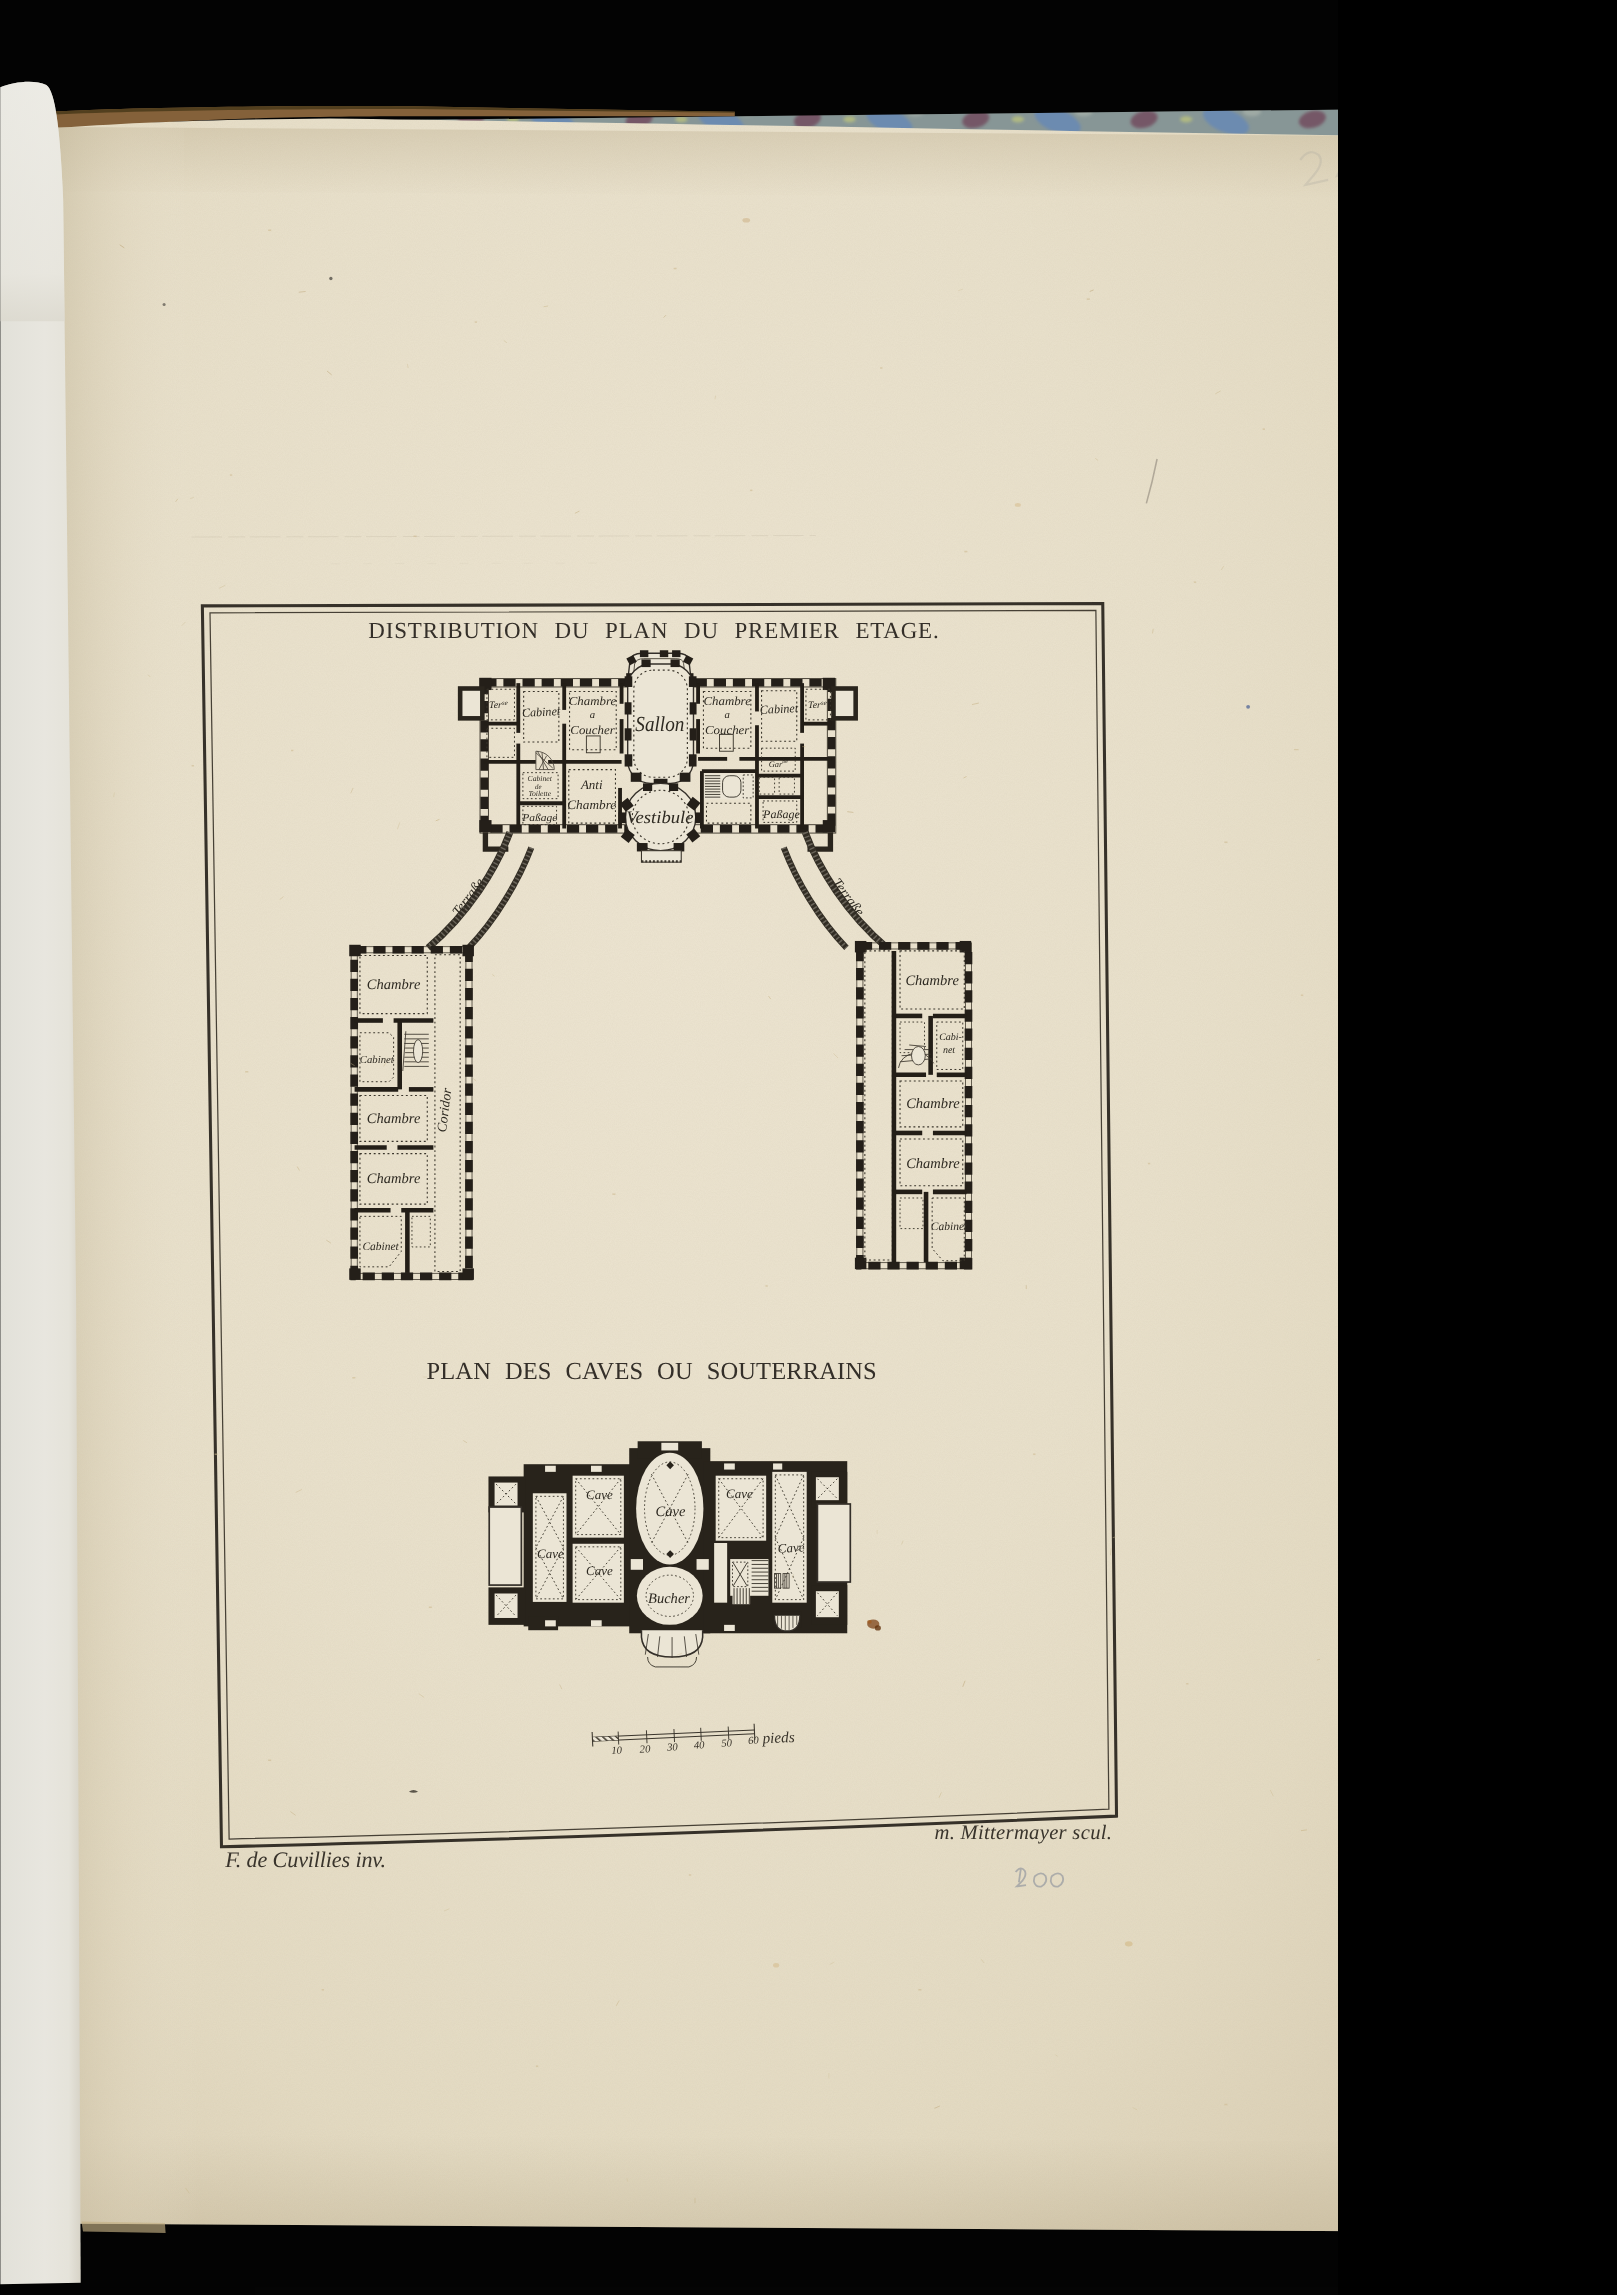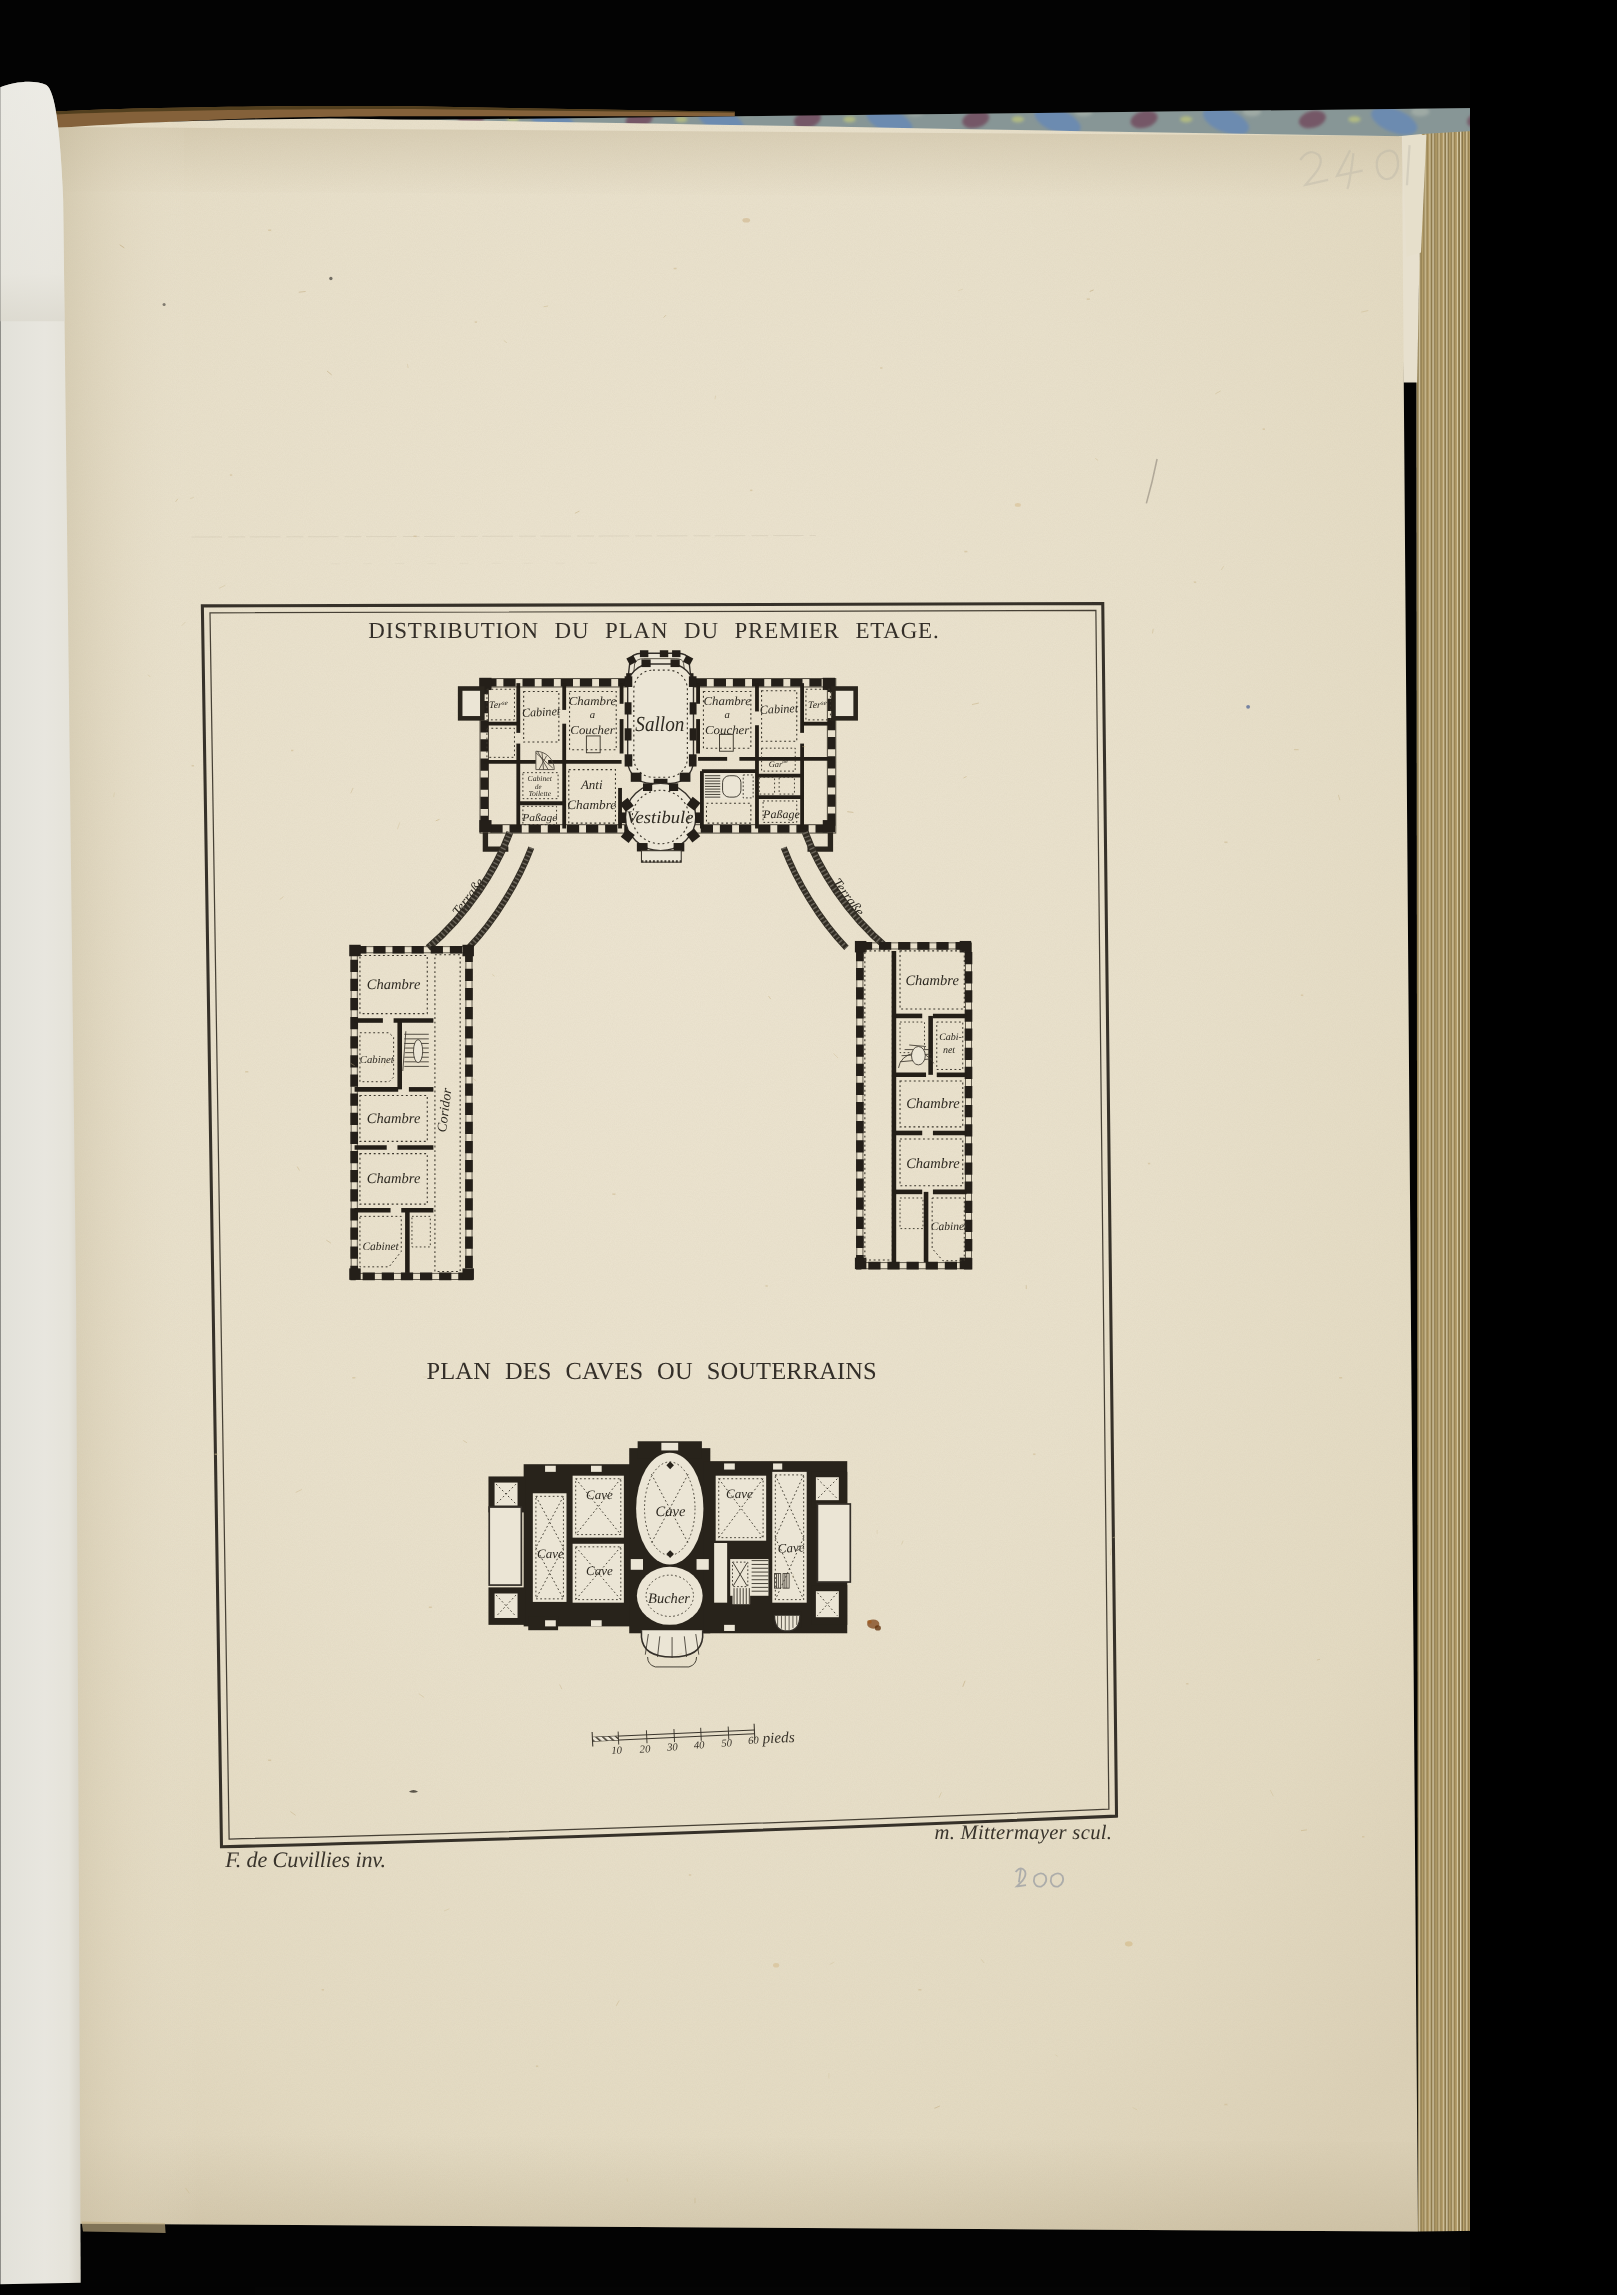--- a/index.html
+++ b/index.html
@@ -1,16 +1,16 @@
 <!DOCTYPE html>
 <html style="font-size:12.2px"><head>
 <meta charset="utf-8">
 <style>
 html,body{margin:0;padding:0;background:#000;}
-#c{position:relative;width:1470px;height:2295px;background:#030303;overflow:hidden;
+#c{position:relative;width:1338px;height:2295px;background:#030303;overflow:hidden;
    font-family:"Liberation Serif", serif;}
 svg{position:absolute;left:0;top:0;display:block;transform:translateZ(0);opacity:0.999;}
 text{-webkit-font-smoothing:antialiased;text-rendering:geometricPrecision;}
 </style>
 </head>
 <body>
 <div id="c">
 <svg width="1618" height="2295" viewBox="0 0 2114 3000">
 <defs>
 <radialGradient id="paper" cx="44%" cy="36%" r="78%">

